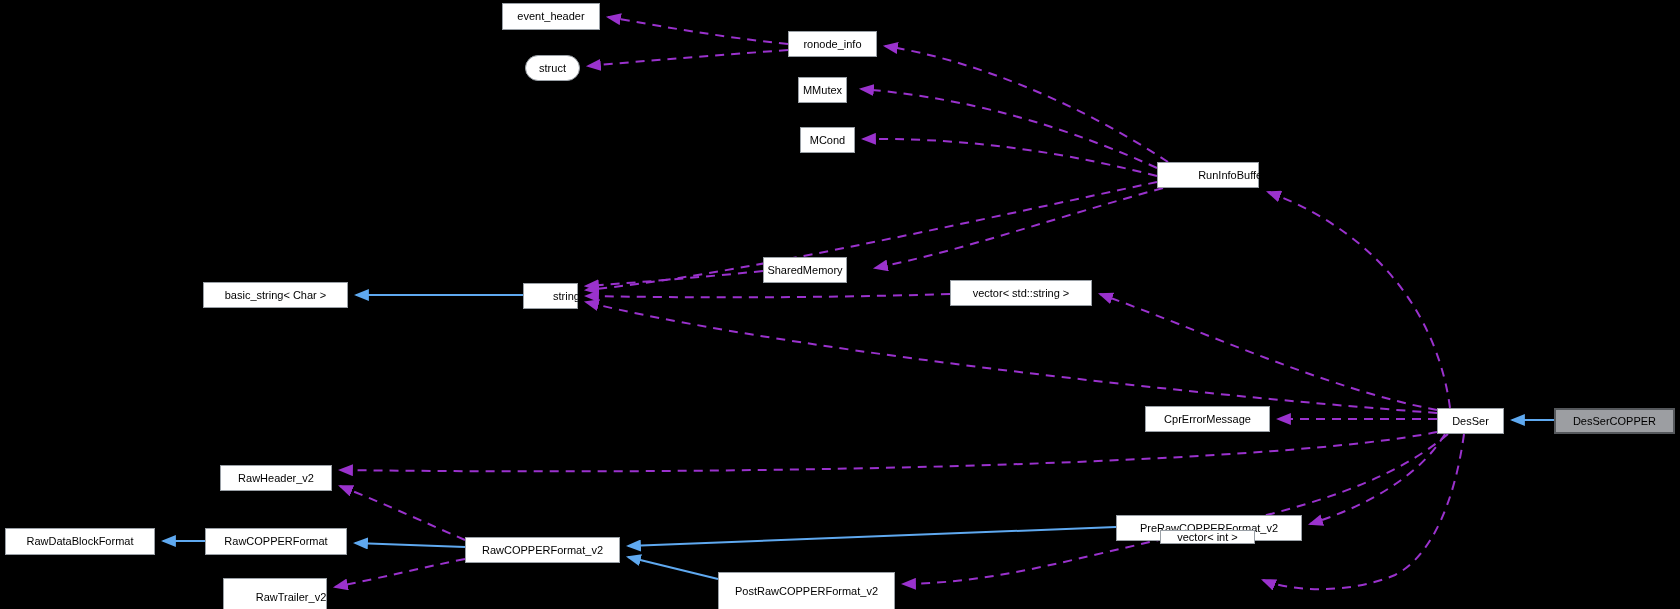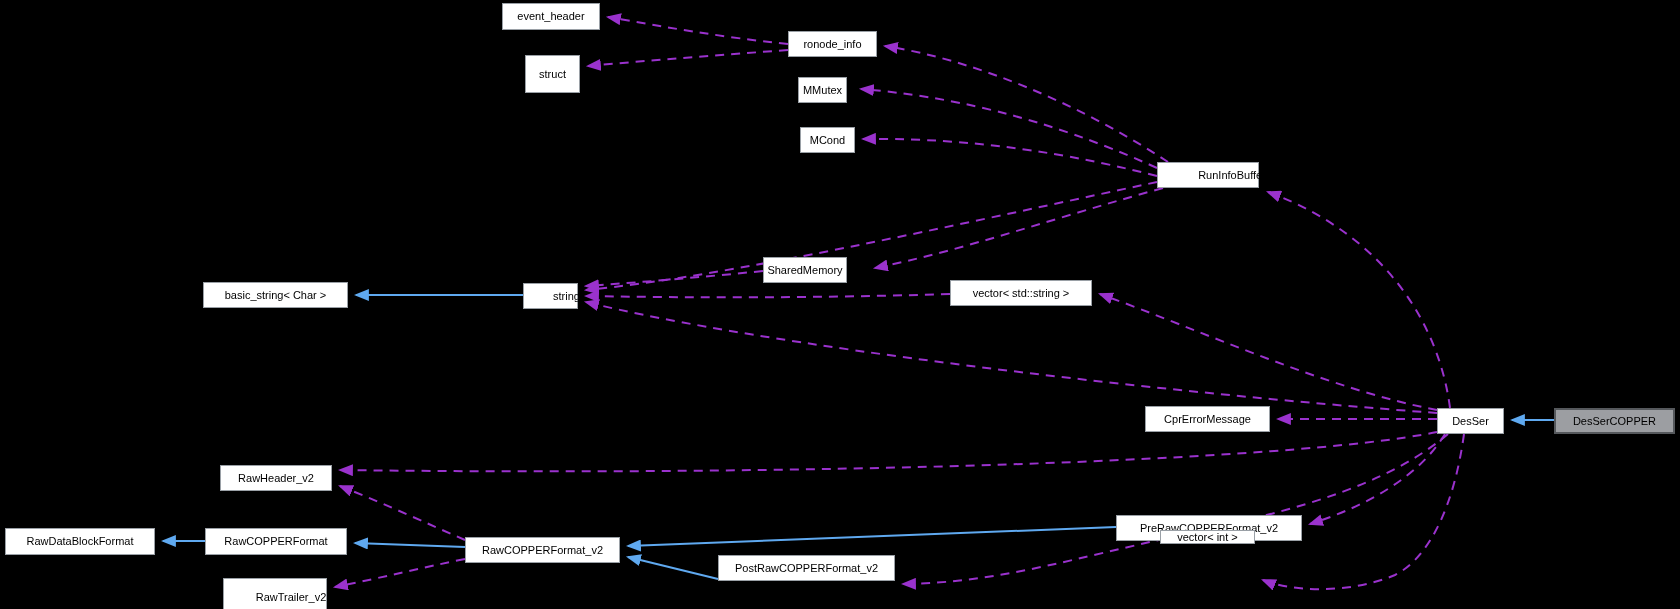--- a/index.html
+++ b/index.html
@@ -65,34 +65,34 @@
 
     <path class="edge inherit" d="M523,295 L356,295" marker-end="url(#arrow-inherit)"></path>
     <path class="edge inherit" d="M1554,420 L1512,420" marker-end="url(#arrow-inherit)"></path>
     <path class="edge inherit" d="M205,541 L163,541" marker-end="url(#arrow-inherit)"></path>
     <path class="edge inherit" d="M465,547 L355,543" marker-end="url(#arrow-inherit)"></path>
     <path class="edge inherit" d="M1116,527 L628,546" marker-end="url(#arrow-inherit)"></path>
     <path class="edge inherit" d="M718,579 L628,557" marker-end="url(#arrow-inherit)"></path>
   </svg>
 
   <div class="node" style="left: 502px; top: 3px; width: 98px; height: 27px;">event_header</div>
-  <div class="node" style="left: 525px; top: 55px; width: 55px; height: 38px;">struct</div>
+  <div class="node" style="left: 525px; top: 55px; width: 55px; height: 26px; border-radius: 13px;">struct</div>
   <div class="node" style="left: 788px; top: 31px; width: 89px; height: 26px;">ronode_info</div>
   <div class="node" style="left: 798px; top: 77px; width: 49px; height: 26px;">MMutex</div>
   <div class="node" style="left: 800px; top: 127px; width: 55px; height: 26px;">MCond</div>
   <div class="node" style="left: 1157px; top: 162px; width: 102px; height: 26px; padding-left: 48px;">RunInfoBuffer</div>
   <div class="node" style="left: 763px; top: 257px; width: 84px; height: 26px;">SharedMemory</div>
   <div class="node" style="left: 203px; top: 282px; width: 145px; height: 26px;">basic_string&lt; Char &gt;</div>
   <div class="node" style="left: 523px; top: 283px; width: 55px; height: 26px; padding-left: 32px;">string</div>
   <div class="node" style="left: 950px; top: 280px; width: 142px; height: 26px;">vector&lt; std::string &gt;</div>
   <div class="node" style="left: 1145px; top: 406px; width: 125px; height: 26px;">CprErrorMessage</div>
   <div class="node" style="left: 1437px; top: 408px; width: 67px; height: 26px;">DesSer</div>
   <div class="node highlight" style="left: 1554px; top: 408px; width: 121px; height: 26px;">DesSerCOPPER</div>
   <div class="node" style="left: 220px; top: 465px; width: 112px; height: 26px;">RawHeader_v2</div>
   <div class="node" style="left: 5px; top: 528px; width: 150px; height: 27px;">RawDataBlockFormat</div>
   <div class="node" style="left: 205px; top: 528px; width: 142px; height: 27px;">RawCOPPERFormat</div>
   <div class="node" style="left: 465px; top: 537px; width: 155px; height: 26px;">RawCOPPERFormat_v2</div>
   <div class="node" style="left: 1116px; top: 515px; width: 186px; height: 26px;">PreRawCOPPERFormat_v2</div>
-  <div class="node" style="left: 718px; top: 555px; width: 177px; height: 26px;">PostRawCOPPERFormat_v2</div>
+  <div class="node" style="left: 718px; top: 572px; width: 177px; height: 38px;">PostRawCOPPERFormat_v2</div>
   <div class="node" style="left: 1160px; top: 530px; width: 95px; height: 14px;">vector&lt; int &gt;</div>
   <div class="node" style="left: 223px; top: 578px; width: 104px; height: 38px; padding-left: 32px;">RawTrailer_v2</div>
 
 </div>
 
 </body></html>

